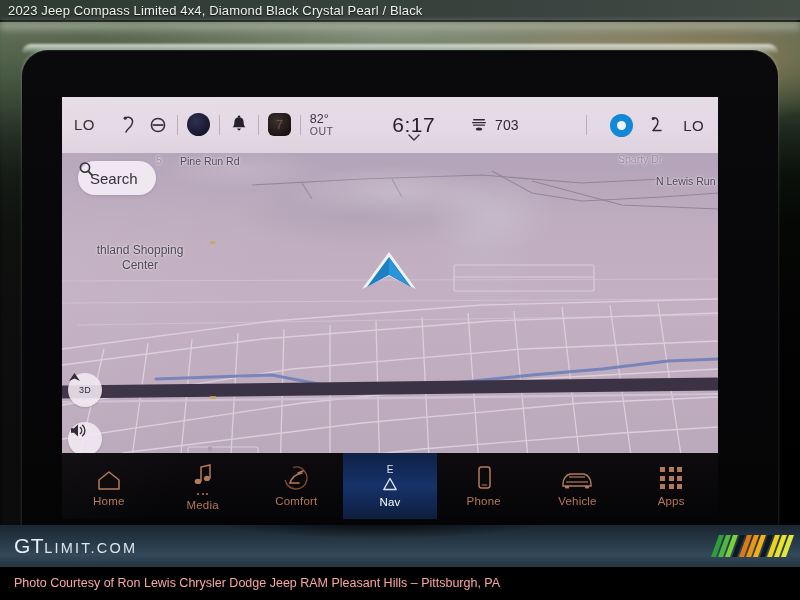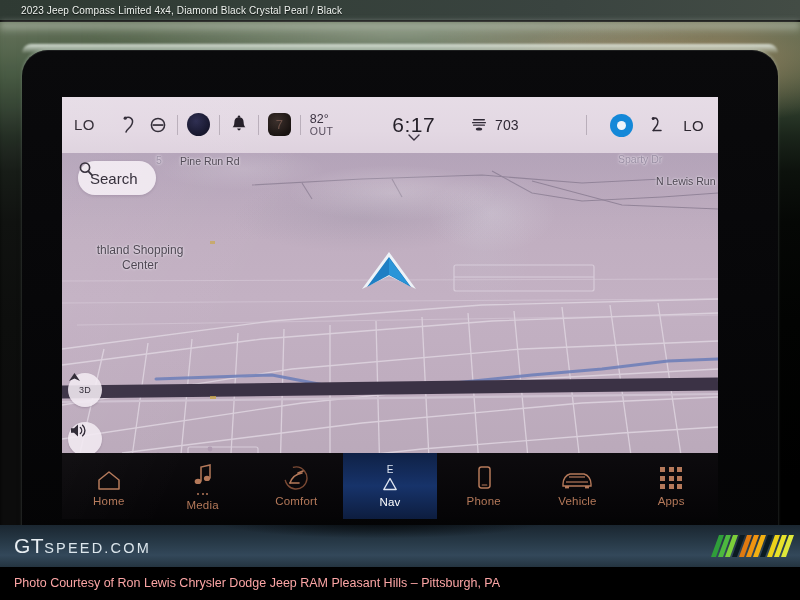--- a/index.html
+++ b/index.html
@@ -8,22 +8,22 @@
     background: #000;
     font-family: "Liberation Sans", sans-serif;
     overflow: hidden;
   }
   #page { position: relative; width: 800px; height: 600px; overflow: hidden; }
 
   
   .top-caption {
     position: absolute; left: 0; top: 0; width: 800px; height: 20px;
     background: linear-gradient(to right, #2f3a33 0%, #35403a 40%, #3a4440 70%, #434c45 100%);
-    color: #eef2ee; font-size: 10px; line-height: 22px;
-    padding-left: 21px; letter-spacing: .15px; white-space: nowrap;
+    color: #eef2ee; font-size: 13px; line-height: 22px;
+    padding-left: 8px; letter-spacing: .15px; white-space: nowrap;
     text-shadow: 0 1px 1px rgba(0,0,0,.7);
   }
 
   
   .photo-bg {
     position: absolute; left: 0; top: 22px; width: 800px; height: 523px;
     background:
       radial-gradient(ellipse 260px 90px at 700px 40px, rgba(168,140,104,.85), rgba(168,140,104,0) 70%),
       radial-gradient(ellipse 200px 60px at 560px 30px, rgba(150,125,95,.55), rgba(150,125,95,0) 70%),
       linear-gradient(to bottom,
@@ -498,21 +498,21 @@
             </span>
         </span>
         <span class="lbl">Apps</span>
       </div>
     </div>
 
     <div class="screen-glare"></div>
   </div>
 
   <div class="wm-bar">
-    <div class="wm-text"><span>GT</span><span class="sm">SPEED.COM</span></div>
+    <div class="wm-text"><span>GT</span><span class="sm">LIMIT.COM</span></div>
     <div class="stripes">
       <i style="background:#2f9e3a"></i>
         <i style="background:#4cb83f"></i>
         <i style="background:#7ccf3a"></i>
       <i style="background:#0b1a22"></i>
       <i style="background:#e07a10"></i>
         <i style="background:#ef9410"></i>
         <i style="background:#f2b013"></i>
       <i style="background:#0b1a22"></i>
       <i style="background:#ecd21a"></i>

